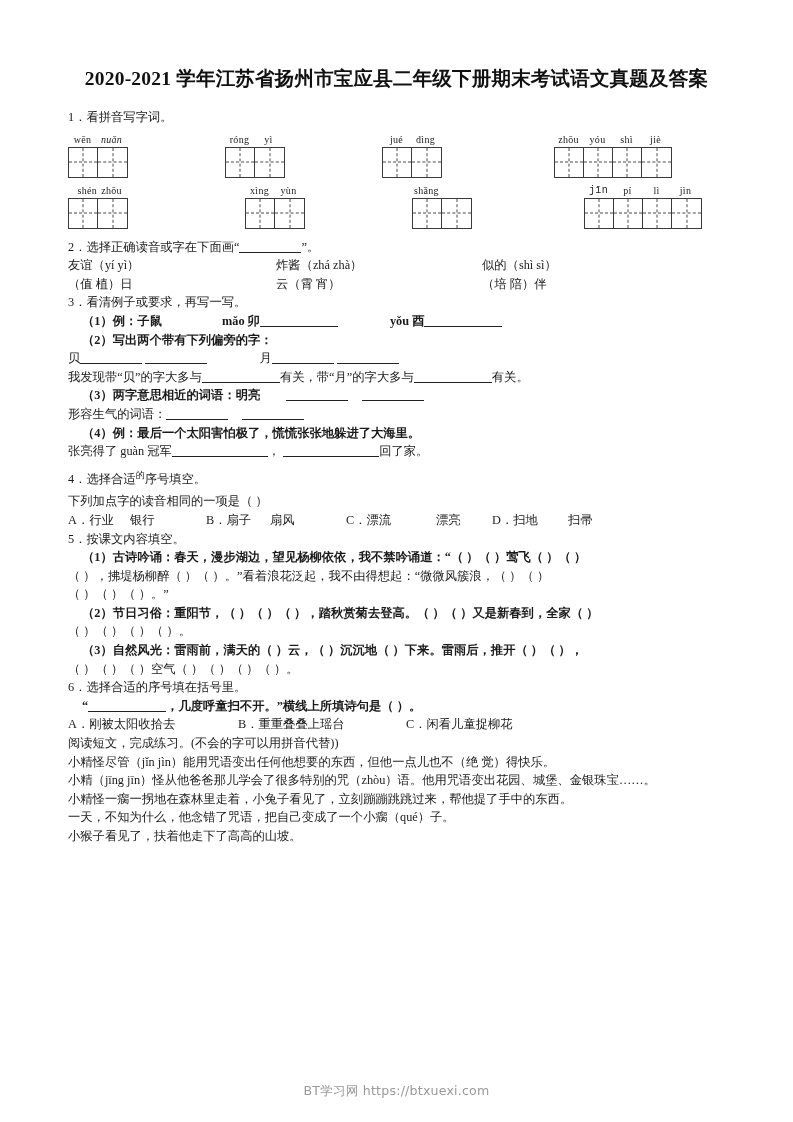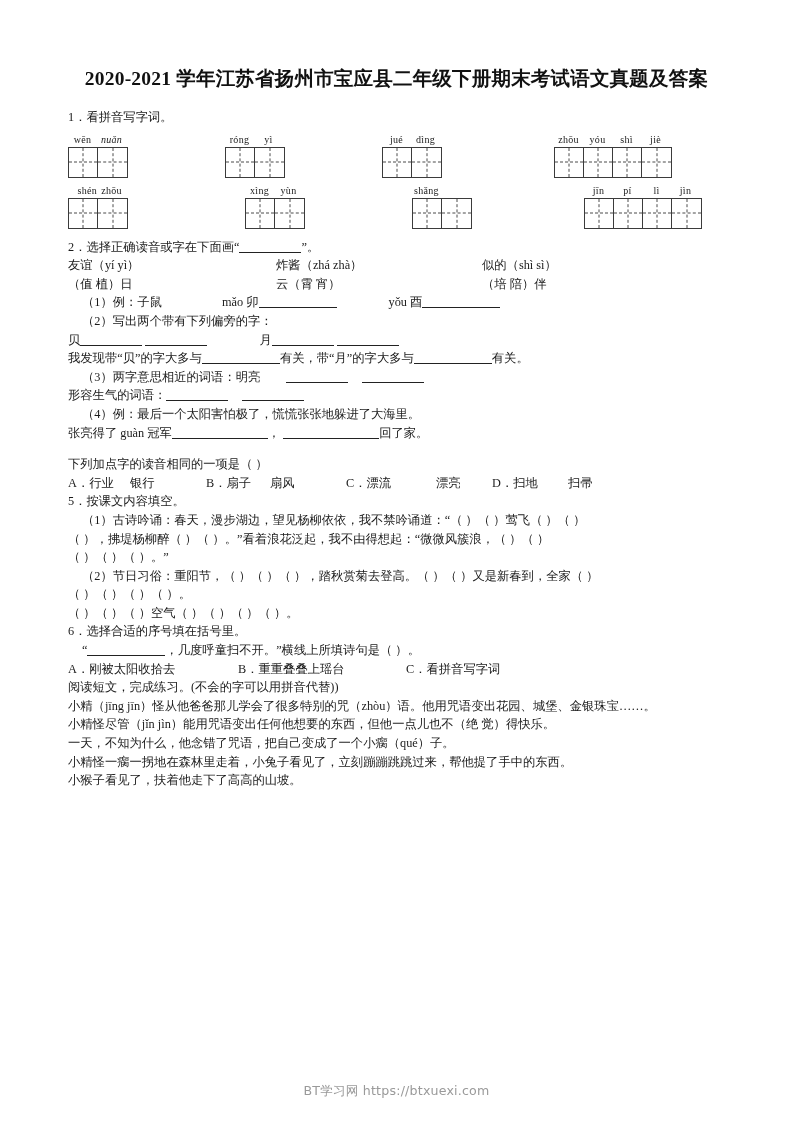--- a/index.html
+++ b/index.html
@@ -34,21 +34,21 @@
   }
 
   
   .content {
     padding: 10px 42px 0 68px;
     font-size: 12.3px;
     line-height: 18.6px;
   }
   .ln { white-space: nowrap; }
   .sec-head { margin-top: 2px; }
-  .indent1 { padding-left: 14px; }
+  .indent1 { padding-left: 14px; font-weight: bold; }
   .gap-sm { height: 4px; }
   .gap-md { height: 9px; }
 
   .sup-de {
     font-size: 9px;
     vertical-align: super;
     line-height: 0;
   }
 
   
@@ -206,21 +206,21 @@
               <span style="width: 29px;">shǎng</span>
               <span style="width: 29px; margin-top: 12px;">diàn</span>
             </div>
             <div class="grid">
               <div class="cell" style="width: 29px; height: 29px;"></div>
               <div class="cell" style="width: 29px; height: 29px;"></div>
             </div>
           </div>
           <div class="pin-group" style="margin-left: 112px;">
             <div class="pin-labels">
-              <span style="width: 29px;">jīn</span>
+              <span style="width: 29px; font-family: Liberation Mono, monospace;">jīn</span>
               <span style="width: 29px;">pí</span>
               <span style="width: 29px; text-align: center;">lì</span>
               <span style="width: 29px;">jìn</span>
             </div>
             <div class="grid">
               <div class="cell" style="width: 29px; height: 29px;"></div>
               <div class="cell" style="width: 29px; height: 29px;"></div>
               <div class="cell" style="width: 29px; height: 29px;"></div>
               <div class="cell" style="width: 29px; height: 29px;"></div>
             </div>
@@ -233,20 +233,21 @@
     <div class="ln">
       <span>2．选择正确读音或字在下面画“</span><span class="bl bl-m"></span><span>”。</span>
     </div>
     <div class="ln">
       <span style="display:inline-block;width:208px">友谊（yí  yì）</span><span style="display:inline-block;width:206px">炸酱（zhá  zhà）</span><span>似的（shì  sì）</span>
     </div>
     <div class="ln">
       <span style="display:inline-block;width:208px">（值  植）日</span><span style="display:inline-block;width:206px">云（霄  宵）</span><span>（培  陪）伴</span>
     </div>
 
+    <div class="ln">3．看清例子或要求，再写一写。</div>
     <div class="ln indent1">
       <span style="display:inline-block;width:140px">（1）例：子鼠</span><span>mǎo 卯</span><span class="bl bl-l"></span><span style="display:inline-block;width:52px"></span><span>yǒu 酉</span><span class="bl bl-l"></span>
     </div>
     <div class="ln indent1">（2）写出两个带有下列偏旁的字：</div>
     <div class="ln">
       <span>贝</span><span class="bl bl-m"></span>&nbsp;<span class="bl bl-m"></span><span style="display:inline-block;width:52px"></span><span>月</span><span class="bl bl-m"></span>&nbsp;<span class="bl bl-m"></span>
     </div>
     <div class="ln">
       <span>我发现带“贝”的字大多与</span><span class="bl bl-l"></span><span>有关，带“月”的字大多与</span><span class="bl bl-l"></span><span>有关。</span>
     </div>
@@ -256,46 +257,50 @@
     <div class="ln">
       <span>形容生气的词语：</span><span class="bl bl-m"></span><span style="display:inline-block;width:14px"></span><span class="bl bl-m"></span>
     </div>
     <div class="ln indent1">（4）例：最后一个太阳害怕极了，慌慌张张地躲进了大海里。</div>
     <div class="ln">
       <span>张亮得了 guàn 冠军</span><span class="bl bl-xl"></span><span>，</span>&nbsp;<span class="bl bl-xl"></span><span>回了家。</span>
     </div>
 
     <div class="gap-md"></div>
 
+    <div class="ln">
+      <span>4．选择合适</span><span class="sup-de">的</span><span>序号填空。</span>
+    </div>
     <div class="gap-sm"></div>
     <div class="ln">下列加点字的读音相同的一项是（      ）</div>
     <div class="ln">
       <span style="display:inline-block;width:62px">A．行业</span><span style="display:inline-block;width:76px">银行</span><span style="display:inline-block;width:64px">B．扇子</span><span style="display:inline-block;width:76px">扇风</span><span style="display:inline-block;width:90px">C．漂流</span><span style="display:inline-block;width:56px">漂亮</span><span style="display:inline-block;width:76px">D．扫地</span><span>扫帚</span>
     </div>
 
     <div class="ln">5．按课文内容填空。</div>
     <div class="ln indent1">（1）古诗吟诵：春天，漫步湖边，望见杨柳依依，我不禁吟诵道：“（     ）（     ）莺飞（     ）（     ）</div>
     <div class="ln">（     ），拂堤杨柳醉（     ）（     ）。”看着浪花泛起，我不由得想起：“微微风簇浪，（     ）（     ）</div>
     <div class="ln">（     ）（     ）（     ）。”</div>
     <div class="ln indent1">（2）节日习俗：重阳节，（     ）（     ）（     ），踏秋赏菊去登高。（     ）（     ）又是新春到，全家（     ）</div>
     <div class="ln">（     ）（     ）（     ）（     ）。</div>
+    <div class="ln indent1">（3）自然风光：雷雨前，满天的（     ）云，（     ）沉沉地（     ）下来。雷雨后，推开（     ）（     ），</div>
     <div class="ln">（     ）（     ）（     ）空气（     ）（     ）（     ）（     ）。</div>
 
     <div class="ln">6．选择合适的序号填在括号里。</div>
     <div class="ln indent1">
       <span>“</span><span class="bl bl-l"></span><span>，几度呼童扫不开。”横线上所填诗句是（      ）。</span>
     </div>
     <div class="ln">
-      <span style="display:inline-block;width:170px">A．刚被太阳收拾去</span><span style="display:inline-block;width:168px">B．重重叠叠上瑶台</span><span>C．看拼音写字词</span>
+      <span style="display:inline-block;width:170px">A．刚被太阳收拾去</span><span style="display:inline-block;width:168px">B．重重叠叠上瑶台</span><span>C．闲看儿童捉柳花</span>
     </div>
 
     <div class="ln">阅读短文，完成练习。(不会的字可以用拼音代替))</div>
+    <div class="ln">小精怪尽管（jǐn jìn）能用咒语变出任何他想要的东西，但他一点儿也不（绝  觉）得快乐。</div>
     <div class="ln">小精（jīng jīn）怪从他爸爸那儿学会了很多特别的咒（zhòu）语。他用咒语变出花园、城堡、金银珠宝……。</div>
-    <div class="ln">小精怪尽管（jǐn jìn）能用咒语变出任何他想要的东西，但他一点儿也不（绝  觉）得快乐。</div>
+    <div class="ln">小精怪一瘸一拐地在森林里走着，小兔子看见了，立刻蹦蹦跳跳过来，帮他提了手中的东西。</div>
     <div class="ln">一天，不知为什么，他念错了咒语，把自己变成了一个小瘸（qué）子。</div>
-    <div class="ln">小精怪一瘸一拐地在森林里走着，小兔子看见了，立刻蹦蹦跳跳过来，帮他提了手中的东西。</div>
     <div class="ln">小猴子看见了，扶着他走下了高高的山坡。</div>
 
   </div>
 
   <div class="footer">BT学习网 https://btxuexi.com</div>
 
 </div>
 
 </body></html>

